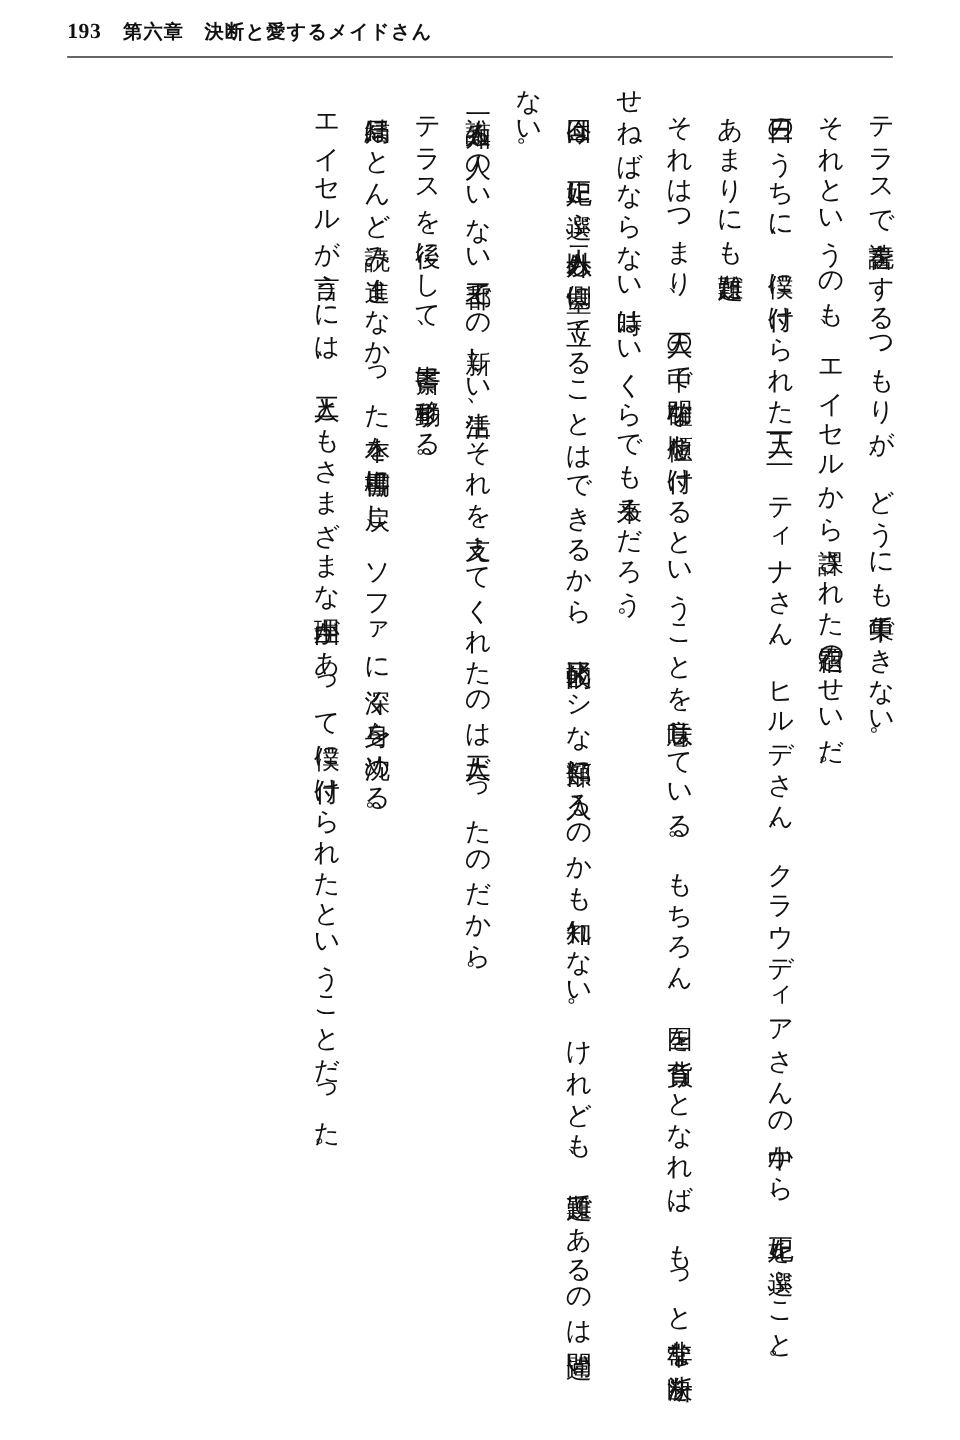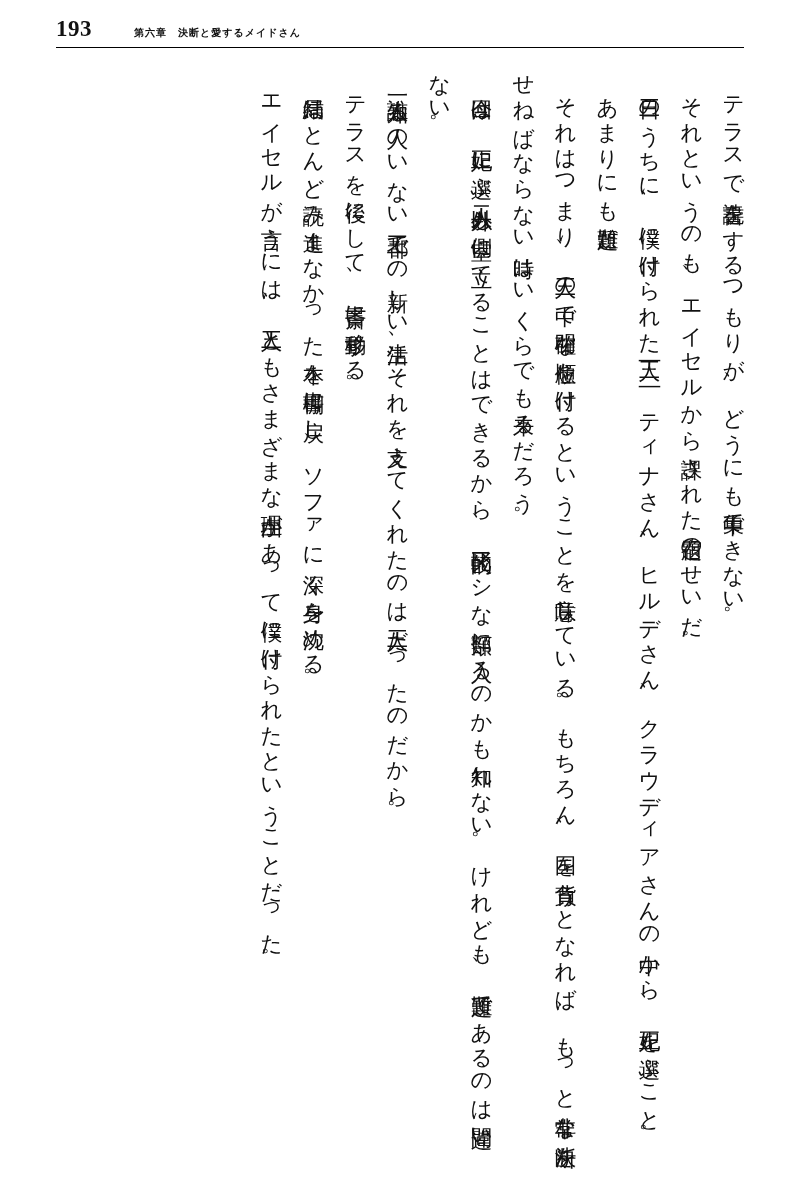--- a/index.html
+++ b/index.html
@@ -28,31 +28,30 @@
     top: 16px;
     left: 56px;
     right: 56px;
     height: 32px;
     display: flex;
     align-items: baseline;
     gap: 18px;
     white-space: nowrap;
   }
   .folio {
-    font-size: 23px;
+    font-size: 18px;
     font-weight: bold;
     letter-spacing: 0.5px;
     color: #111;
   }
   .chapter-title {
-    font-size: 10px;
+    font-size: 16px;
     font-weight: bold;
     letter-spacing: 1px;
     color: #111;
-    margin-left: 24px;
   }
   .header-rule {
     position: absolute;
     top: 47px;
     left: 56px;
     right: 56px;
     height: 1px;
     background: #000000;
   }
 

